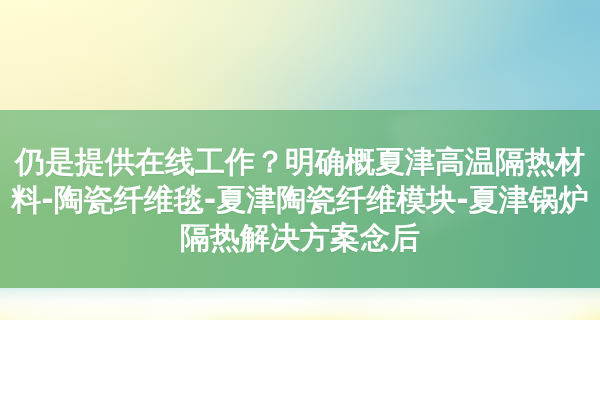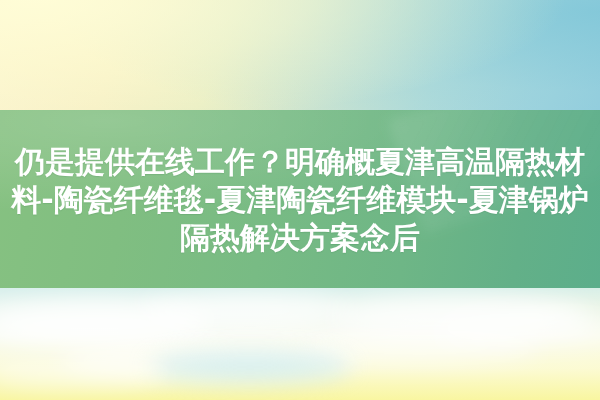--- a/index.html
+++ b/index.html
@@ -3,21 +3,21 @@
 <meta charset="utf-8">
 <style>
   html, body {
     margin: 0;
     padding: 0;
     background: #ffffff;
   }
   #stage {
     position: relative;
     width: 600px;
-    height: 400px;
+    height: 320px;
     overflow: hidden;
     font-family: "DejaVu Sans", "Liberation Sans", sans-serif;
   }
 
   
   .bg-base {
     position: absolute;
     inset: 0;
     background:
       linear-gradient(110deg,

